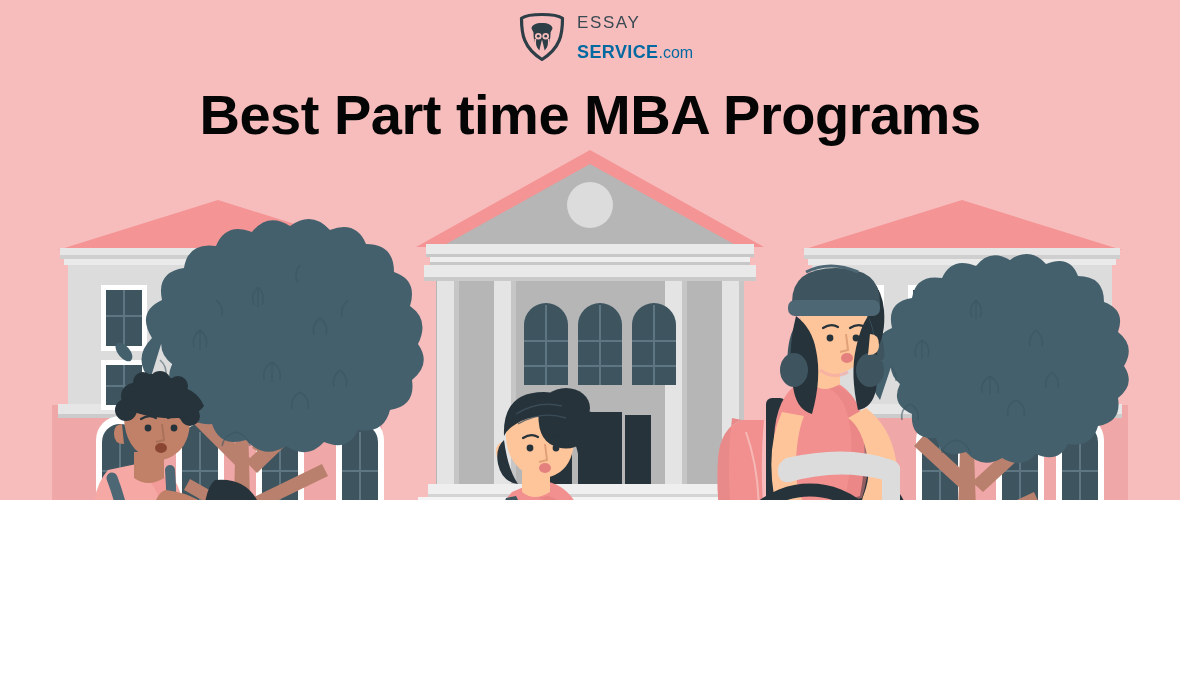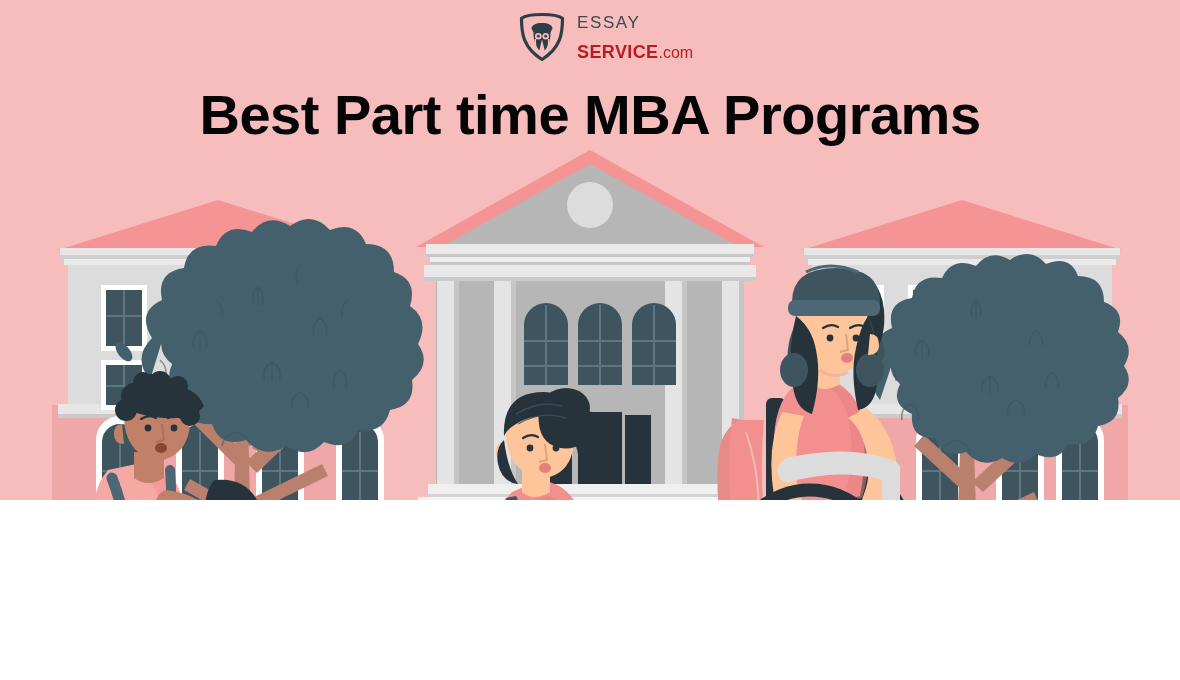--- a/index.html
+++ b/index.html
@@ -30,21 +30,21 @@
   #logo .wordmark{
     display:flex; flex-direction:column; justify-content:center;
     line-height:1; color:#2d3e47;
   }
   #logo .l1{
     font-size:17px; letter-spacing:1.6px; font-weight:400;
     color:#3a4a52;
   }
   #logo .l2{
     font-size:18px; letter-spacing:0.4px; font-weight:700; margin-top:12px;
-    color:#b91c1c;
+    color:#0369a1;
     text-align:right;
   }
   #logo .l2 .dom{ font-weight:400; font-size:16px; letter-spacing:0; }
 
   
   #title{
     position:absolute;
     left:0; right:0; top:82px;
     text-align:center;
     z-index:30;

